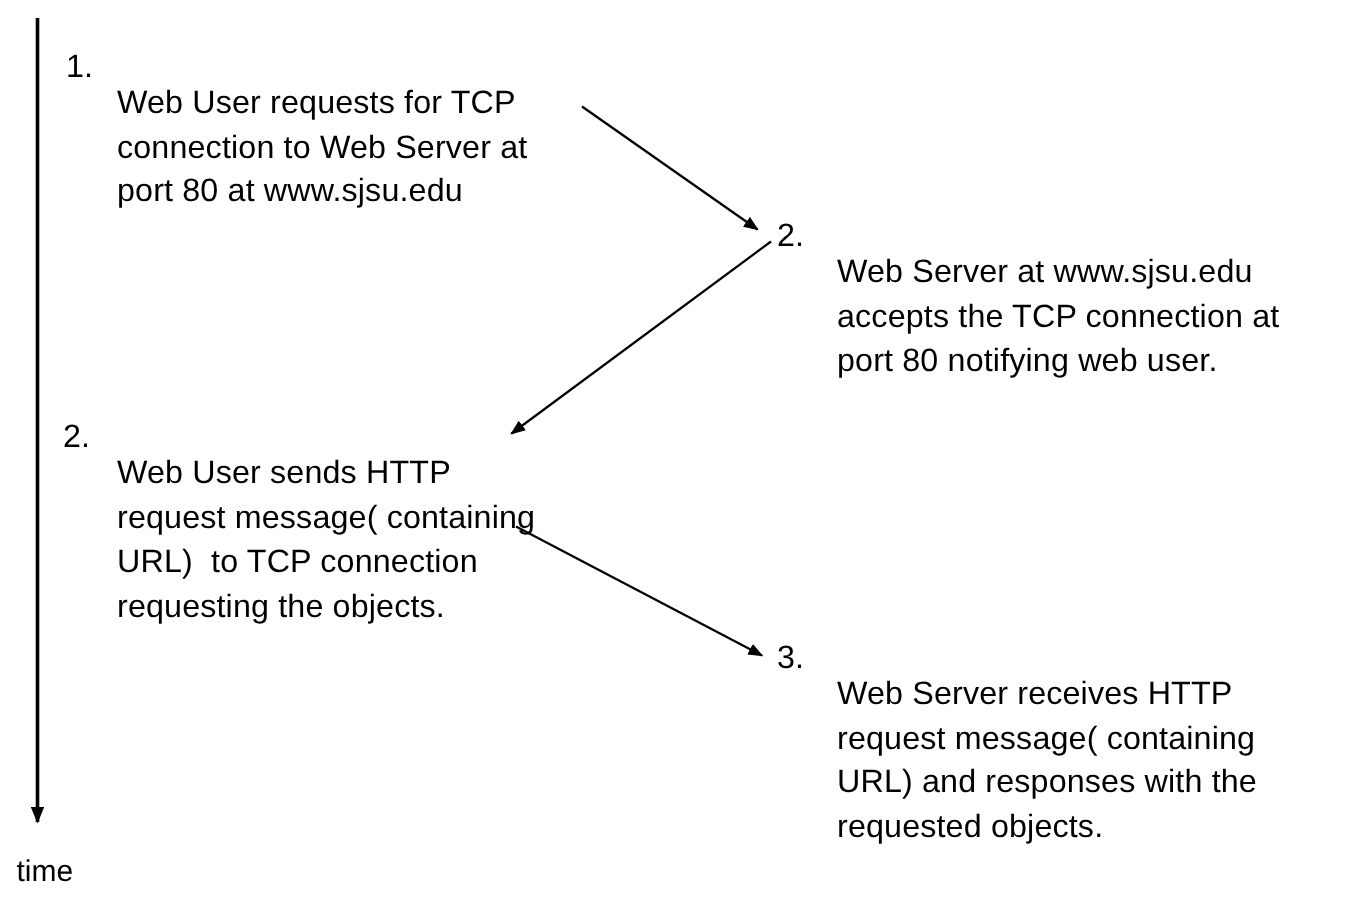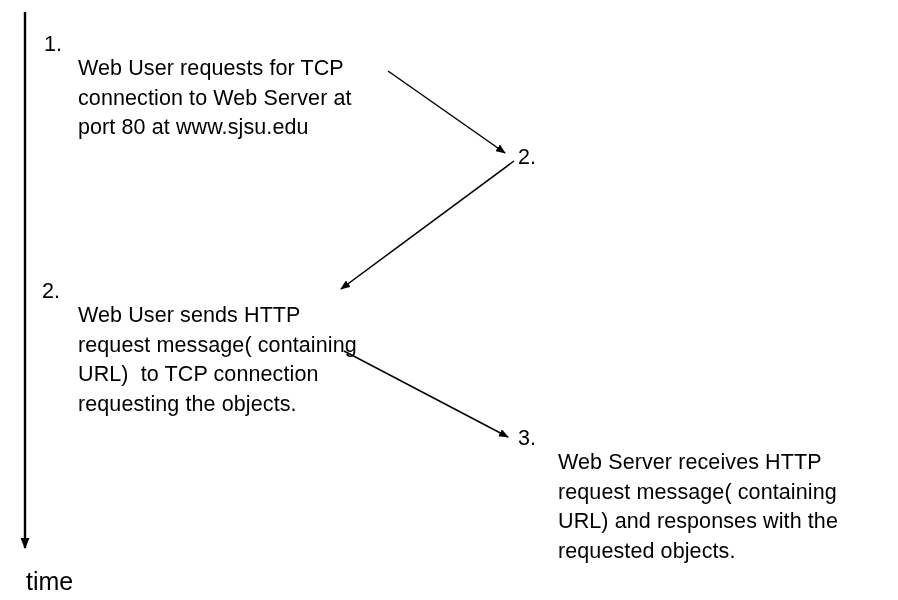--- a/index.html
+++ b/index.html
@@ -45,23 +45,23 @@
   #block-1 { left: 44px;  top: 30px;  width: 370px; }
   #block-1 .step-number { width: 34px; }
   #block-2-right { left: 518px; top: 143px; width: 372px; }
   #block-2-right .step-number { width: 40px; }
   #block-2-left { left: 42px;  top: 277px; width: 372px; }
   #block-2-left .step-number { width: 36px; }
   #block-3-right { left: 518px; top: 424px; width: 372px; }
   #block-3-right .step-number { width: 40px; }
   #time-label {
     position: absolute;
-    left: 26px;
+    left: 11px;
     top: 568px;
-    font-size: 25px;
+    font-size: 20px;
     line-height: 26px;
   }
 </style>
 </head>
 <body>
 
 <div id="canvas">
 
   <svg id="arrow-layer" viewBox="0 0 898 600" width="898" height="600" xmlns="http://www.w3.org/2000/svg">
     <defs>
@@ -84,20 +84,23 @@
 
   <div class="step-block" id="block-1">
     <span class="step-number">1.</span>
     <span class="step-text">Web User requests for TCP
 connection to Web Server at
 port 80 at www.sjsu.edu</span>
   </div>
 
   <div class="step-block" id="block-2-right">
     <span class="step-number">2.</span>
+    <span class="step-text">Web Server at www.sjsu.edu
+accepts the TCP connection at
+port 80 notifying web user.</span>
   </div>
 
   <div class="step-block" id="block-2-left">
     <span class="step-number">2.</span>
     <span class="step-text">Web User sends HTTP
 request message( containing
 URL)  to TCP connection
 requesting the objects.</span>
   </div>
 

